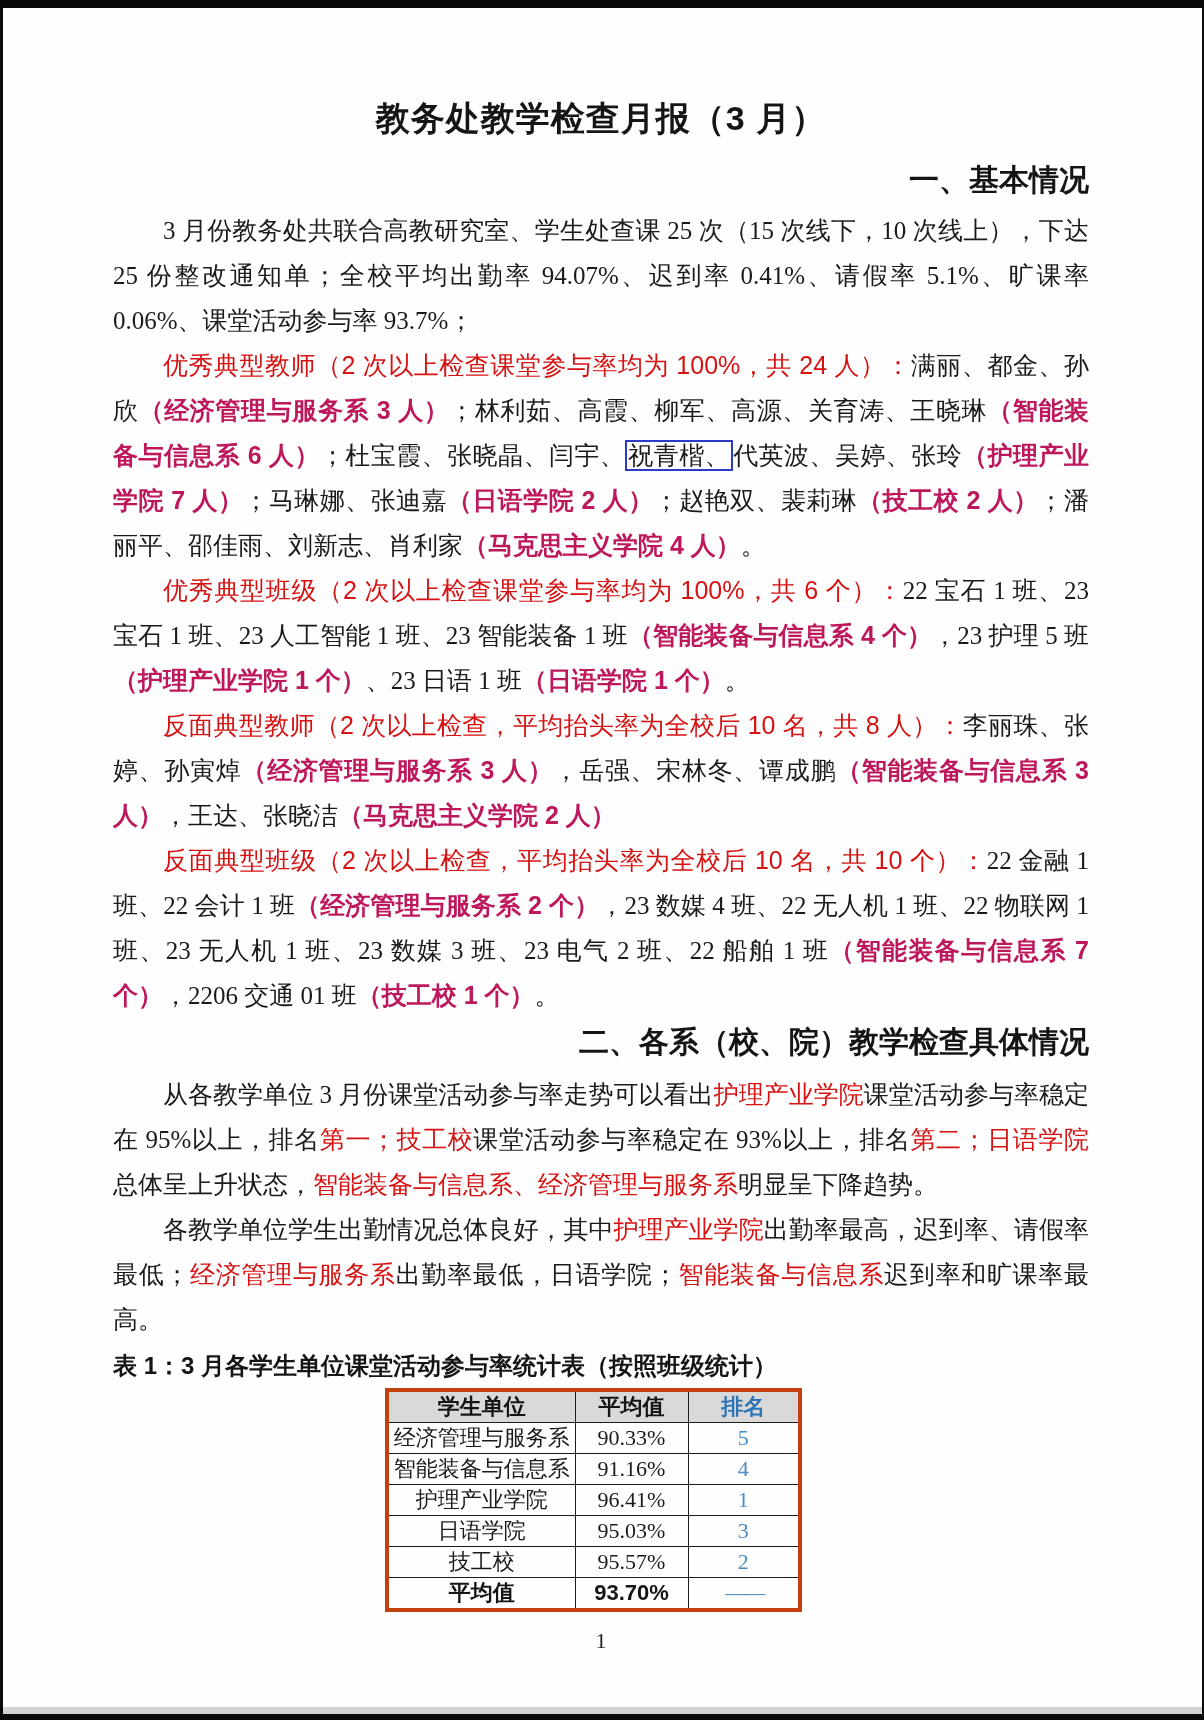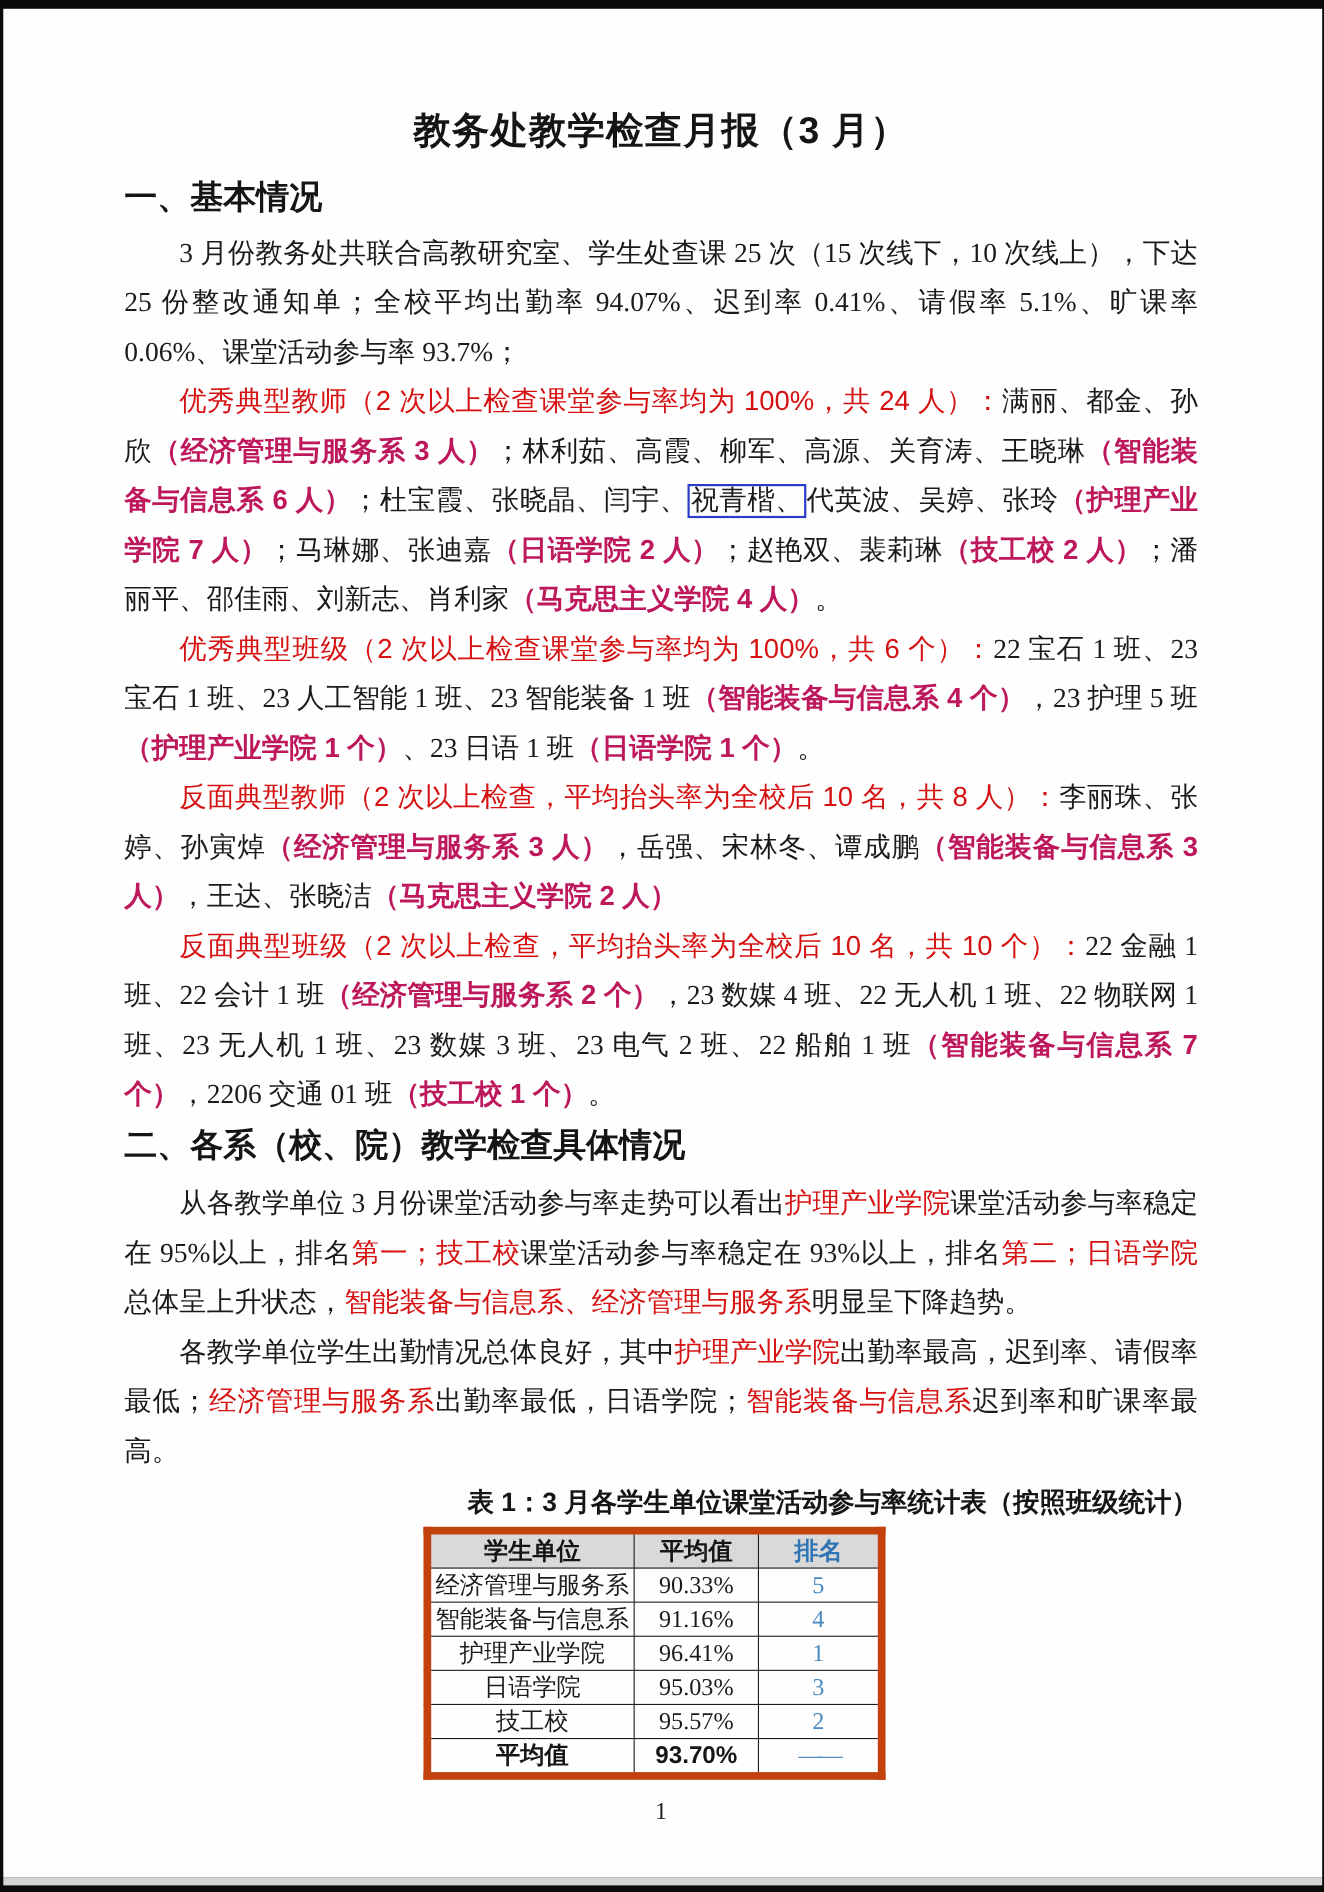--- a/index.html
+++ b/index.html
@@ -34,20 +34,21 @@
     text-align: center;
     color: #151515;
     letter-spacing: 1px;
   }
   .sec-heading {
     margin: 0 0 6px 0;
     font-family: "Liberation Sans", sans-serif;
     font-size: 30px; font-weight: 700;
     color: #151515;
     line-height: 44px;
+    text-align: right;
   }
   .sec-heading.second { margin: 2px 0 8px 0; }
   .body-para {
     margin: 0;
     font-size: 25px;
     line-height: 45px;
     text-align: justify;
     text-indent: 2em;
     color: #1a1a1a;
   }
@@ -63,27 +64,27 @@
     color: #be185d;
   }
   .r-box {
     border: 2px solid var(--box-blue, #2b3cc8);
     padding: 0 1px;
   }
   .table-caption {
     margin: 8px 0 6px 0;
     font-family: "Liberation Sans", sans-serif;
     font-size: 24px; font-weight: 700;
-    text-align: right;
+    text-align: left;
     color: #151515;
   }
   table.stats {
     border-collapse: collapse;
     margin: 0 0 0 272px;
-    border: 7px solid #c2410c;
+    border: 4px solid #c2410c;
     font-size: 22px;
     table-layout: fixed;
   }
   table.stats th, table.stats td {
     border: 1.5px solid #1c1c1c;
     height: 30px;
     padding: 0 4px;
     text-align: center;
     vertical-align: middle;
   }

